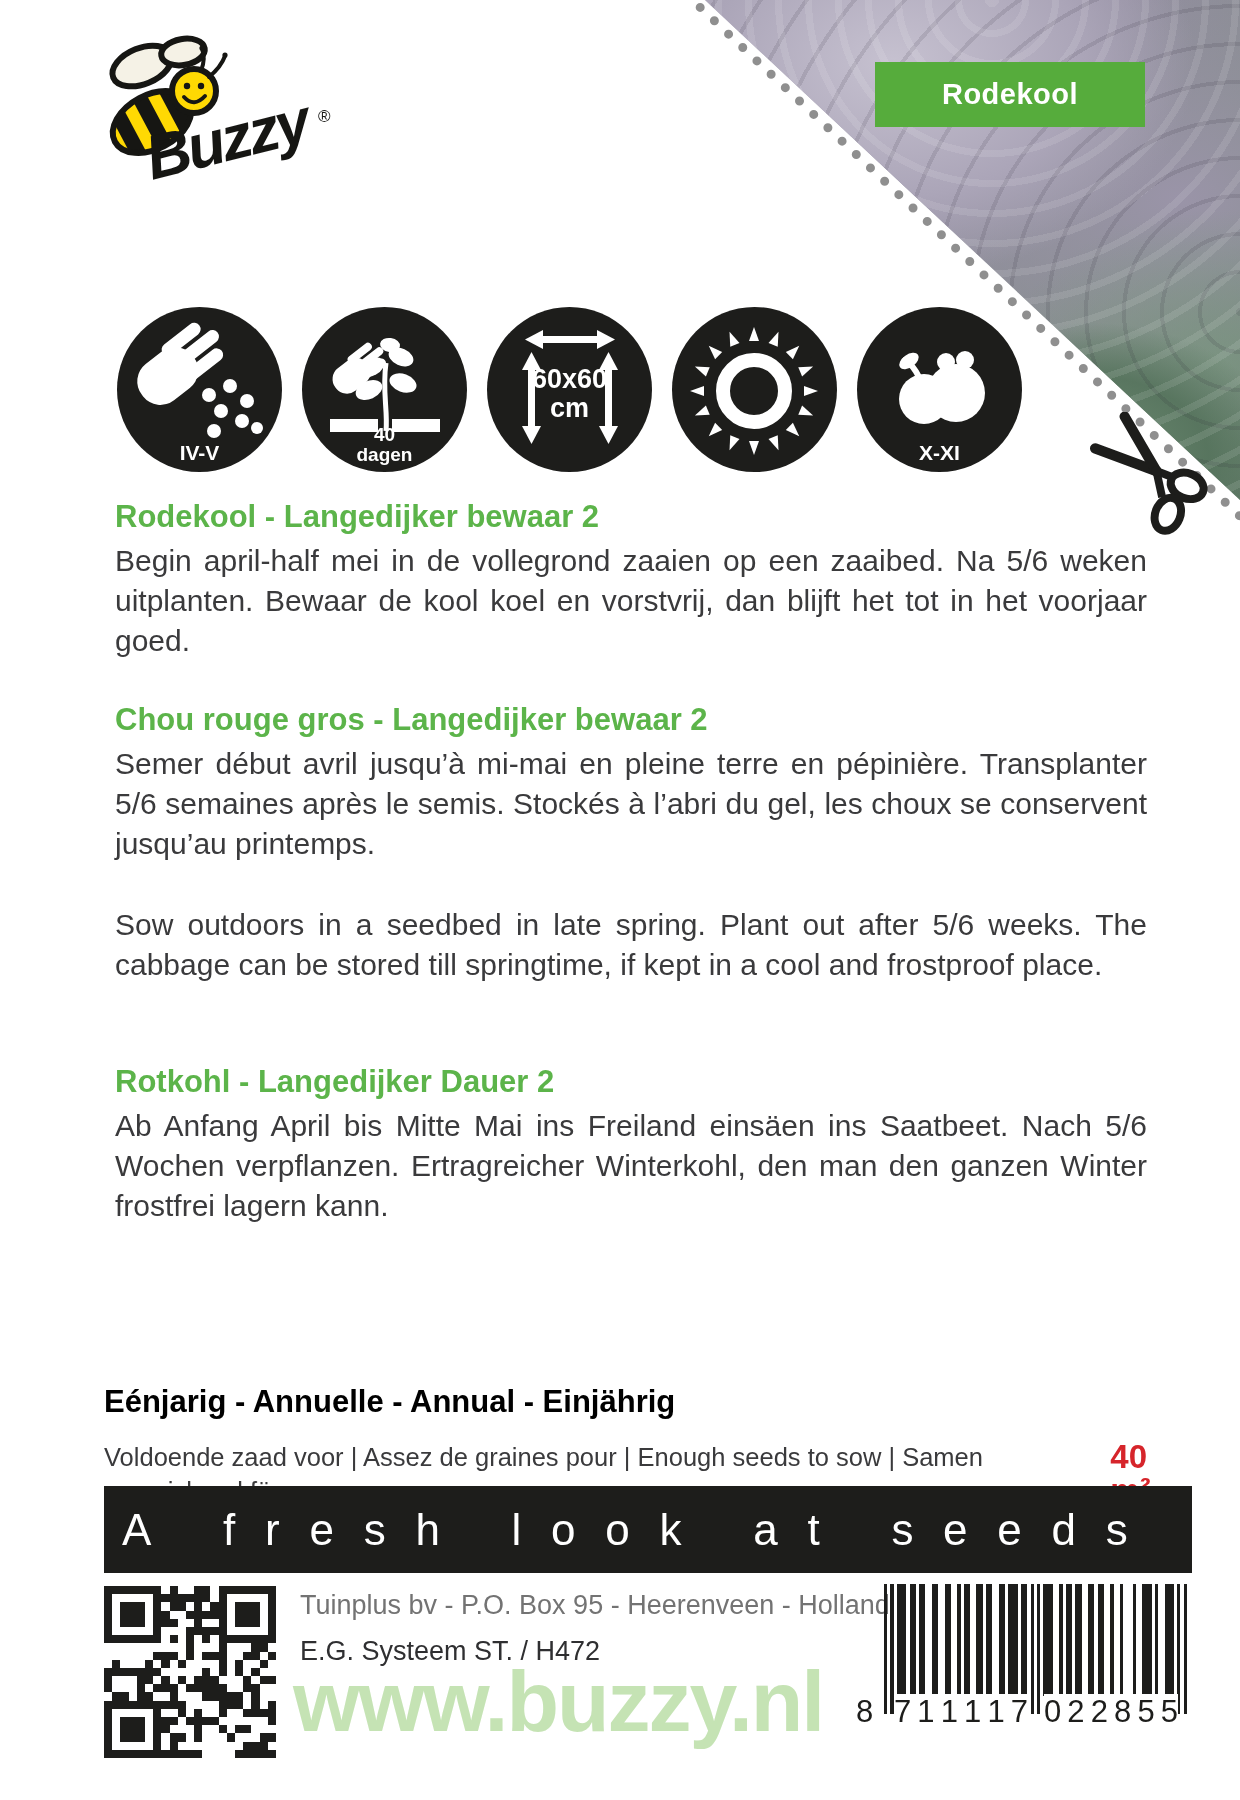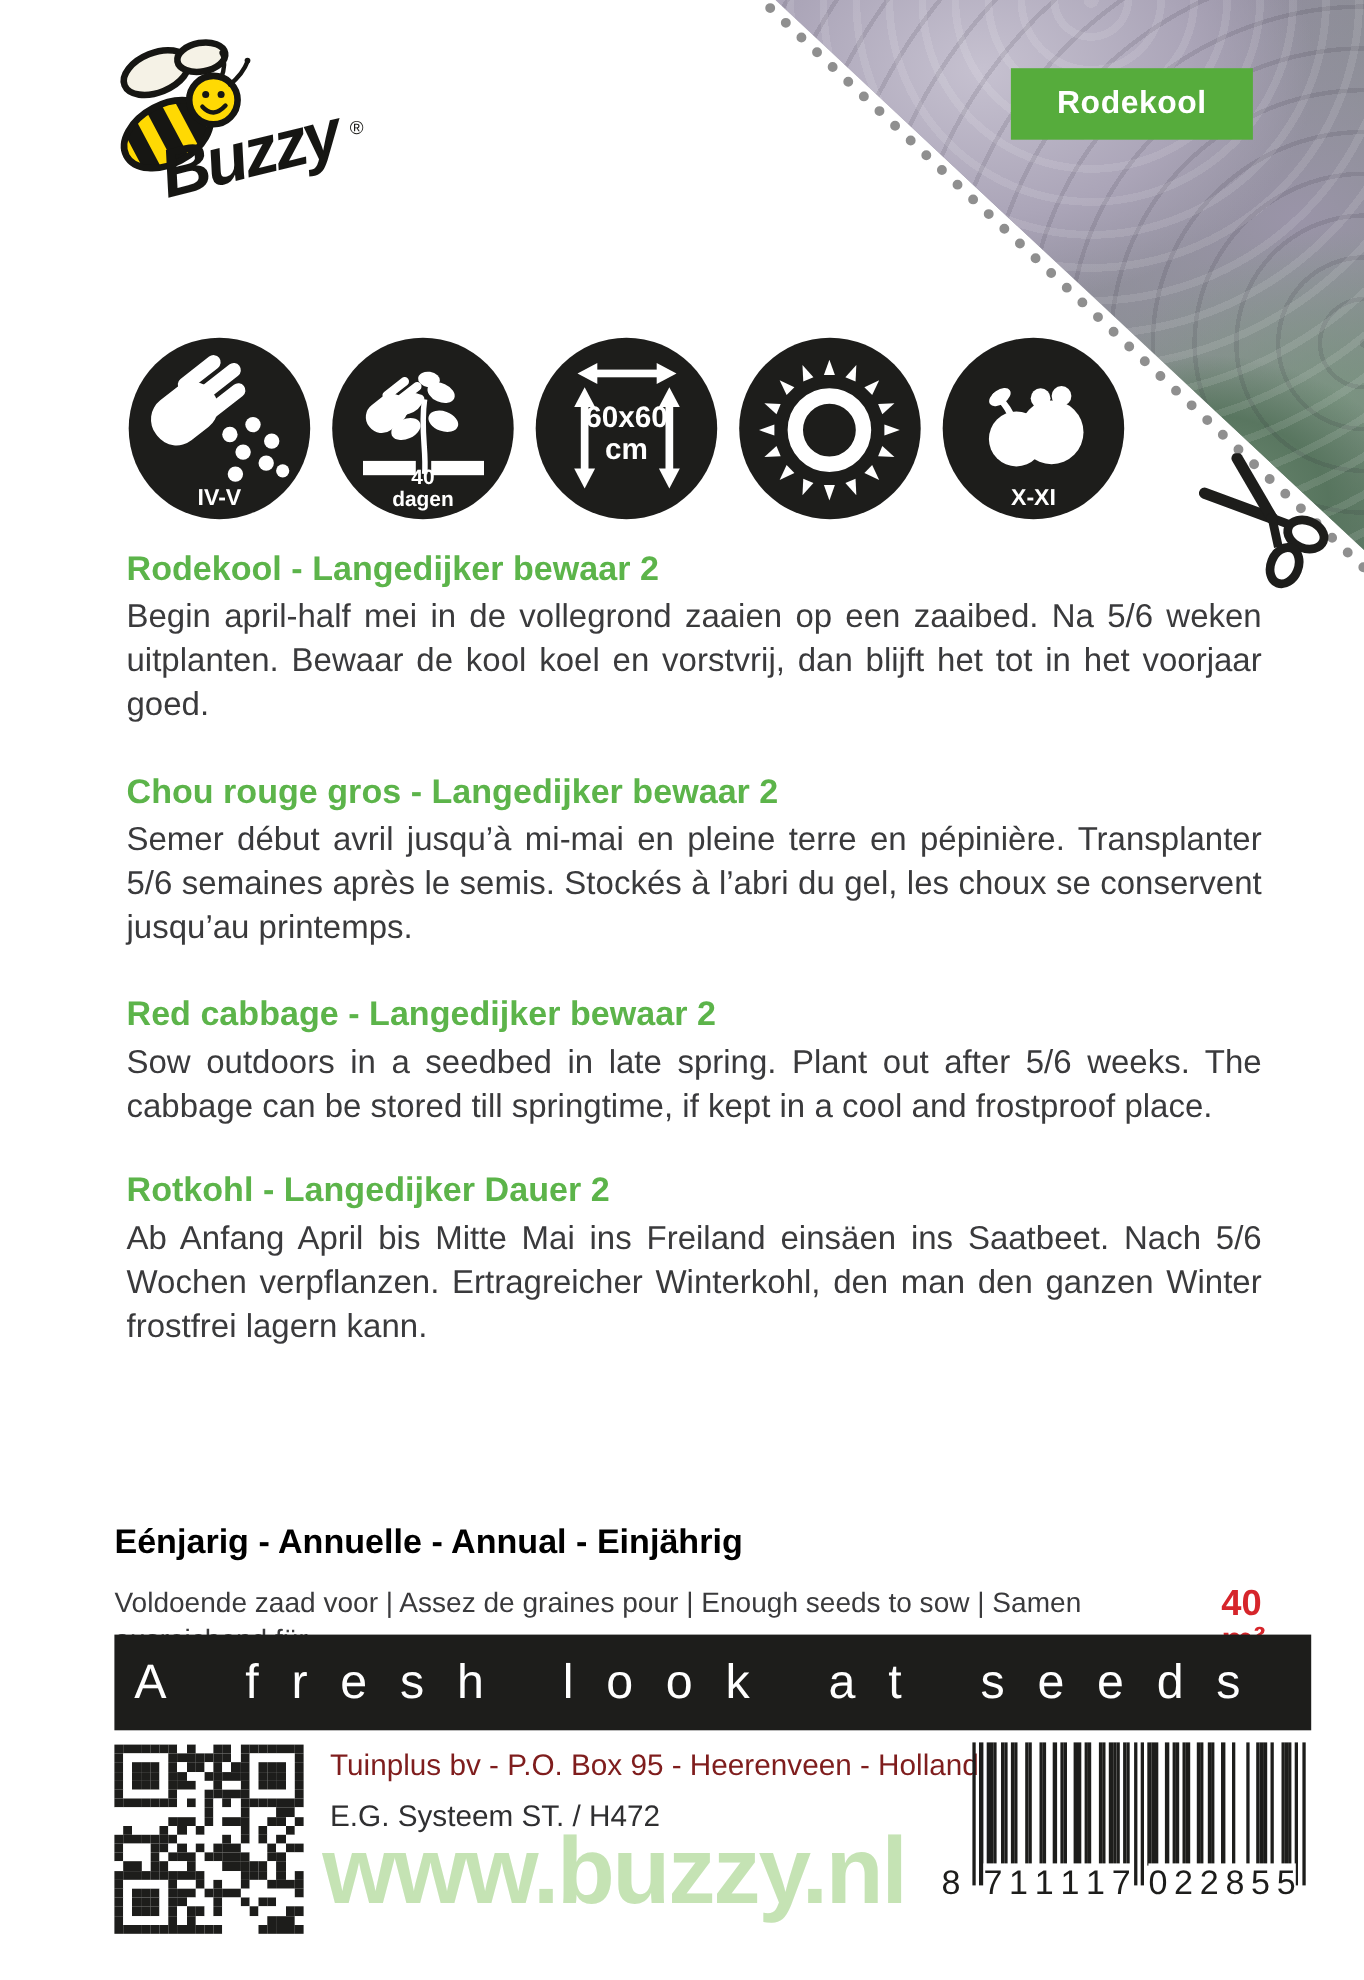--- a/index.html
+++ b/index.html
@@ -22,22 +22,22 @@
       radial-gradient(ellipse 320px 200px at 62% 55%, #6b6878 0%, rgba(107,104,120,0) 62%),
       linear-gradient(135deg,#55505e 0%,#a8a2b4 22%,#c2bdcb 42%,#938da1 62%,#7d8b80 82%,#5b7462 100%);
   }
   .photo-veins{
     position:absolute;inset:0;
     background:
       repeating-radial-gradient(circle at 80% 0%, rgba(255,255,255,.10) 0 7px, rgba(255,255,255,0) 7px 30px),
       repeating-radial-gradient(circle at 100% 60%, rgba(40,35,50,.12) 0 4px, rgba(40,35,50,0) 4px 38px);
   }
   .variety-label{
-    position:absolute;left:875px;top:62px;width:220px;height:65px;
-    background:#56ac3c;display:flex;align-items:center;justify-content:center;margin-left:44px;
+    position:absolute;left:875px;top:62px;width:270px;height:65px;
+    background:#56ac3c;display:flex;align-items:center;justify-content:center;
   }
   .variety-label span{color:#fff;font-weight:bold;font-size:29px;letter-spacing:.5px;}
 
   
   .icon-circle{
     position:absolute;top:307px;width:165px;height:165px;border-radius:50%;
     background:#1d1d1b;
   }
   .icon-circle svg{position:absolute;left:0;top:0;}
   .icon-label{
@@ -70,21 +70,21 @@
     flex:1;display:flex;justify-content:space-between;align-items:center;
     padding:0 64px 0 18px;color:#fff;font-size:44px;line-height:44px;
   }
   .tagline span{white-space:pre;}
 
   
   .qr{left:104px;top:1586px;width:172px;height:172px;display:grid;
       grid-template-columns:repeat(21,1fr);grid-template-rows:repeat(21,1fr);}
   .qr i{background:#fff;}
   .qr i.b{background:#1d1d1b;}
-  .addr1{left:300px;top:1590px;font-size:27px;color:#7f1d1d;}
+  .addr1{left:300px;top:1590px;font-size:27px;color:#737373;}
   .addr2{left:300px;top:1636px;font-size:27px;color:#2f2f31;}
   .site{left:293px;top:1652px;font-size:86px;font-weight:bold;color:#c5e3b4;letter-spacing:-2px;}
 
   .barcode{left:856px;top:1584px;width:340px;height:152px;}
   .bars{position:absolute;left:28px;top:0;display:flex;align-items:flex-start;}
   .bars i{display:block;width:3.2px;}
   .bars i.on{background:#1d1d1b;}
   .bc-first{position:absolute;left:0px;top:110px;font-size:31px;color:#1d1d1b;}
   .bc-left,.bc-right{position:absolute;top:110px;width:134px;display:flex;
       justify-content:space-between;font-size:31px;color:#1d1d1b;background:#fff;}
@@ -258,21 +258,20 @@
 
 <div class="abs section" style="top:500px;">
   <h3>Rodekool - Langedijker bewaar 2</h3>
   <p>Begin april-half mei in de vollegrond zaaien op een zaaibed. Na 5/6 weken uitplanten. Bewaar de kool koel en vorstvrij, dan blijft het tot in het voorjaar goed.</p>
 </div>
 <div class="abs section" style="top:703px;">
   <h3>Chou rouge gros - Langedijker bewaar 2</h3>
   <p>Semer début avril jusqu’à mi-mai en pleine terre en pépinière. Transplanter 5/6 semaines après le semis. Stockés à l’abri du gel, les choux se conservent jusqu’au printemps.</p>
 </div>
 <div class="abs section" style="top:905px;">
-  <h3>Red cabbage - Langedijker bewaar 2</h3>
   <p>Sow outdoors in a seedbed in late spring. Plant out after 5/6 weeks. The cabbage can be stored till springtime, if kept in a cool and frostproof place.</p>
 </div>
 <div class="abs section" style="top:1065px;">
   <h3>Rotkohl - Langedijker Dauer 2</h3>
   <p>Ab Anfang April bis Mitte Mai ins Freiland einsäen ins Saatbeet. Nach 5/6 Wochen verpflanzen. Ertragreicher Winterkohl, den man den ganzen Winter frostfrei lagern kann.</p>
 </div>
 
 <div class="abs annual">Eénjarig - Annuelle - Annual - Einjährig</div>
 
 <div class="abs seedsline">

